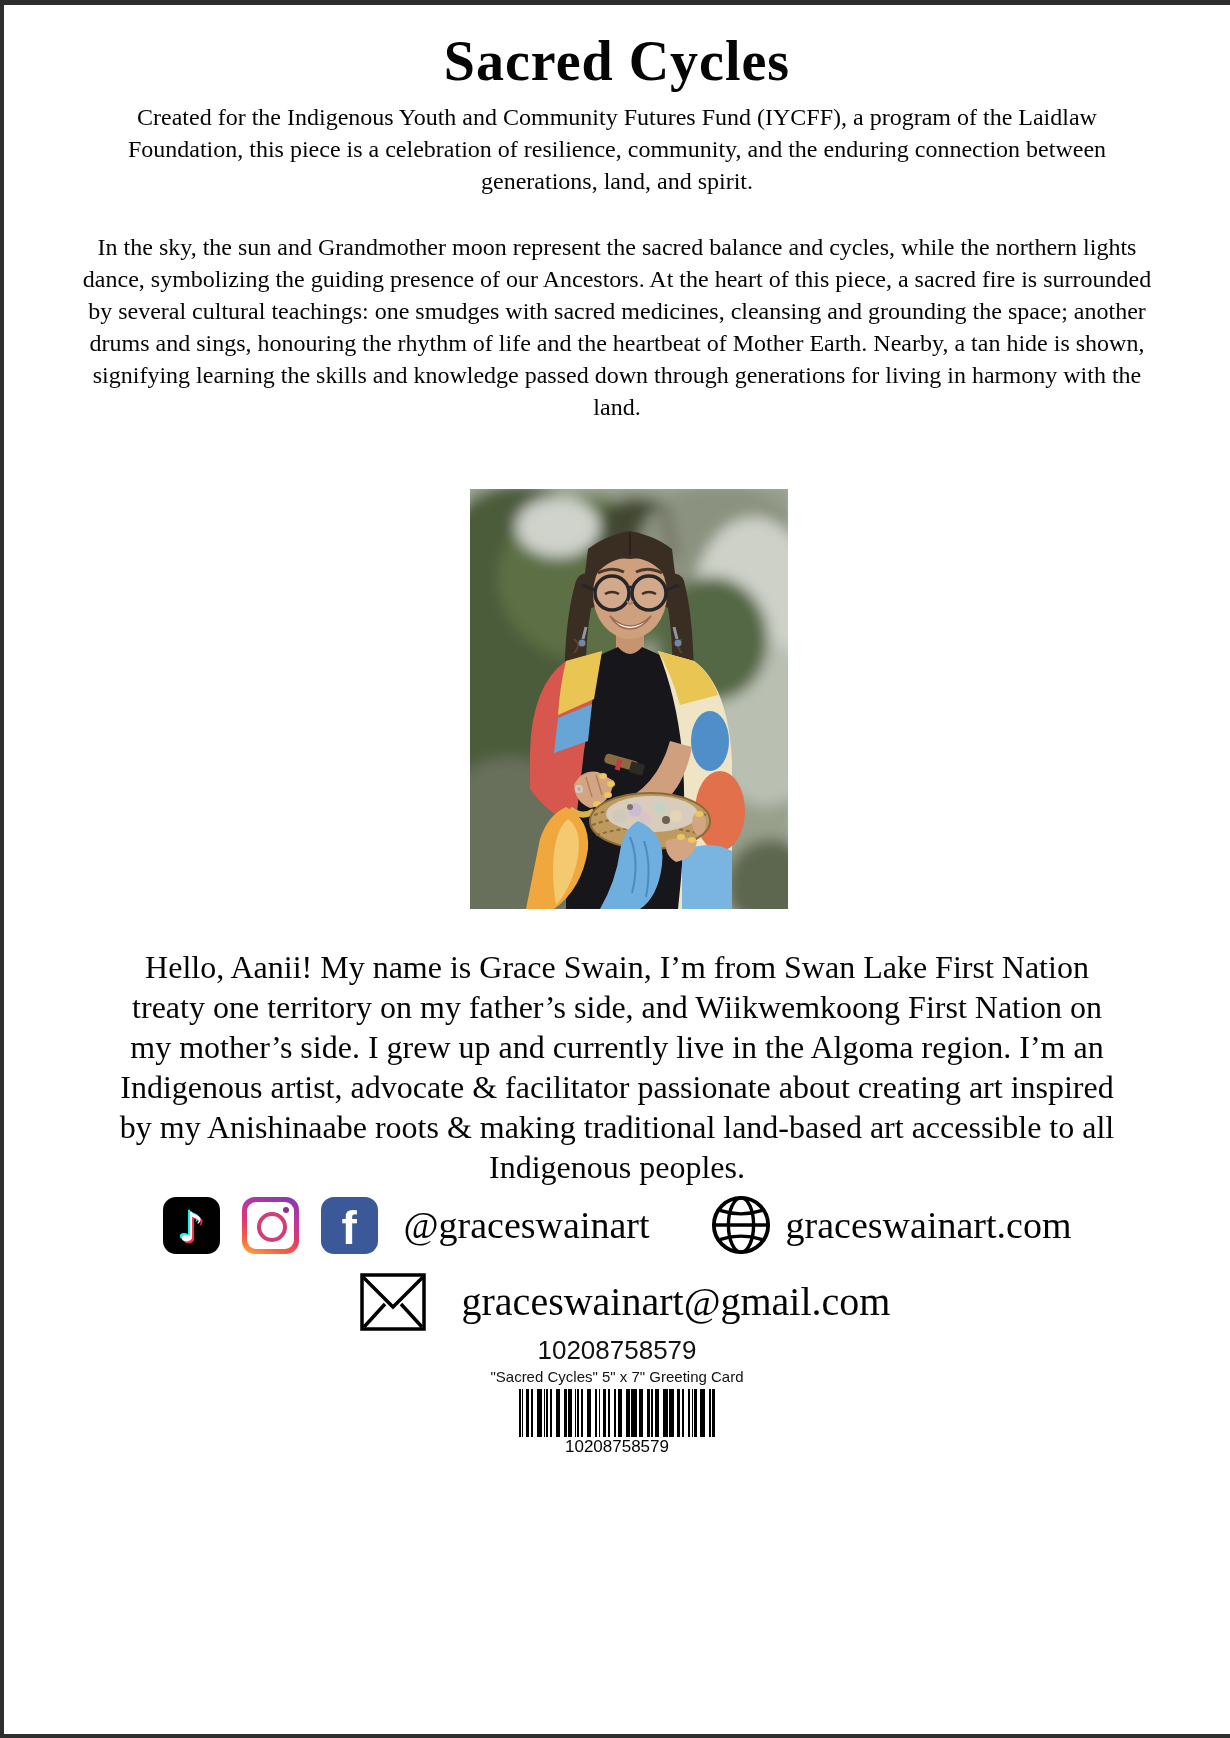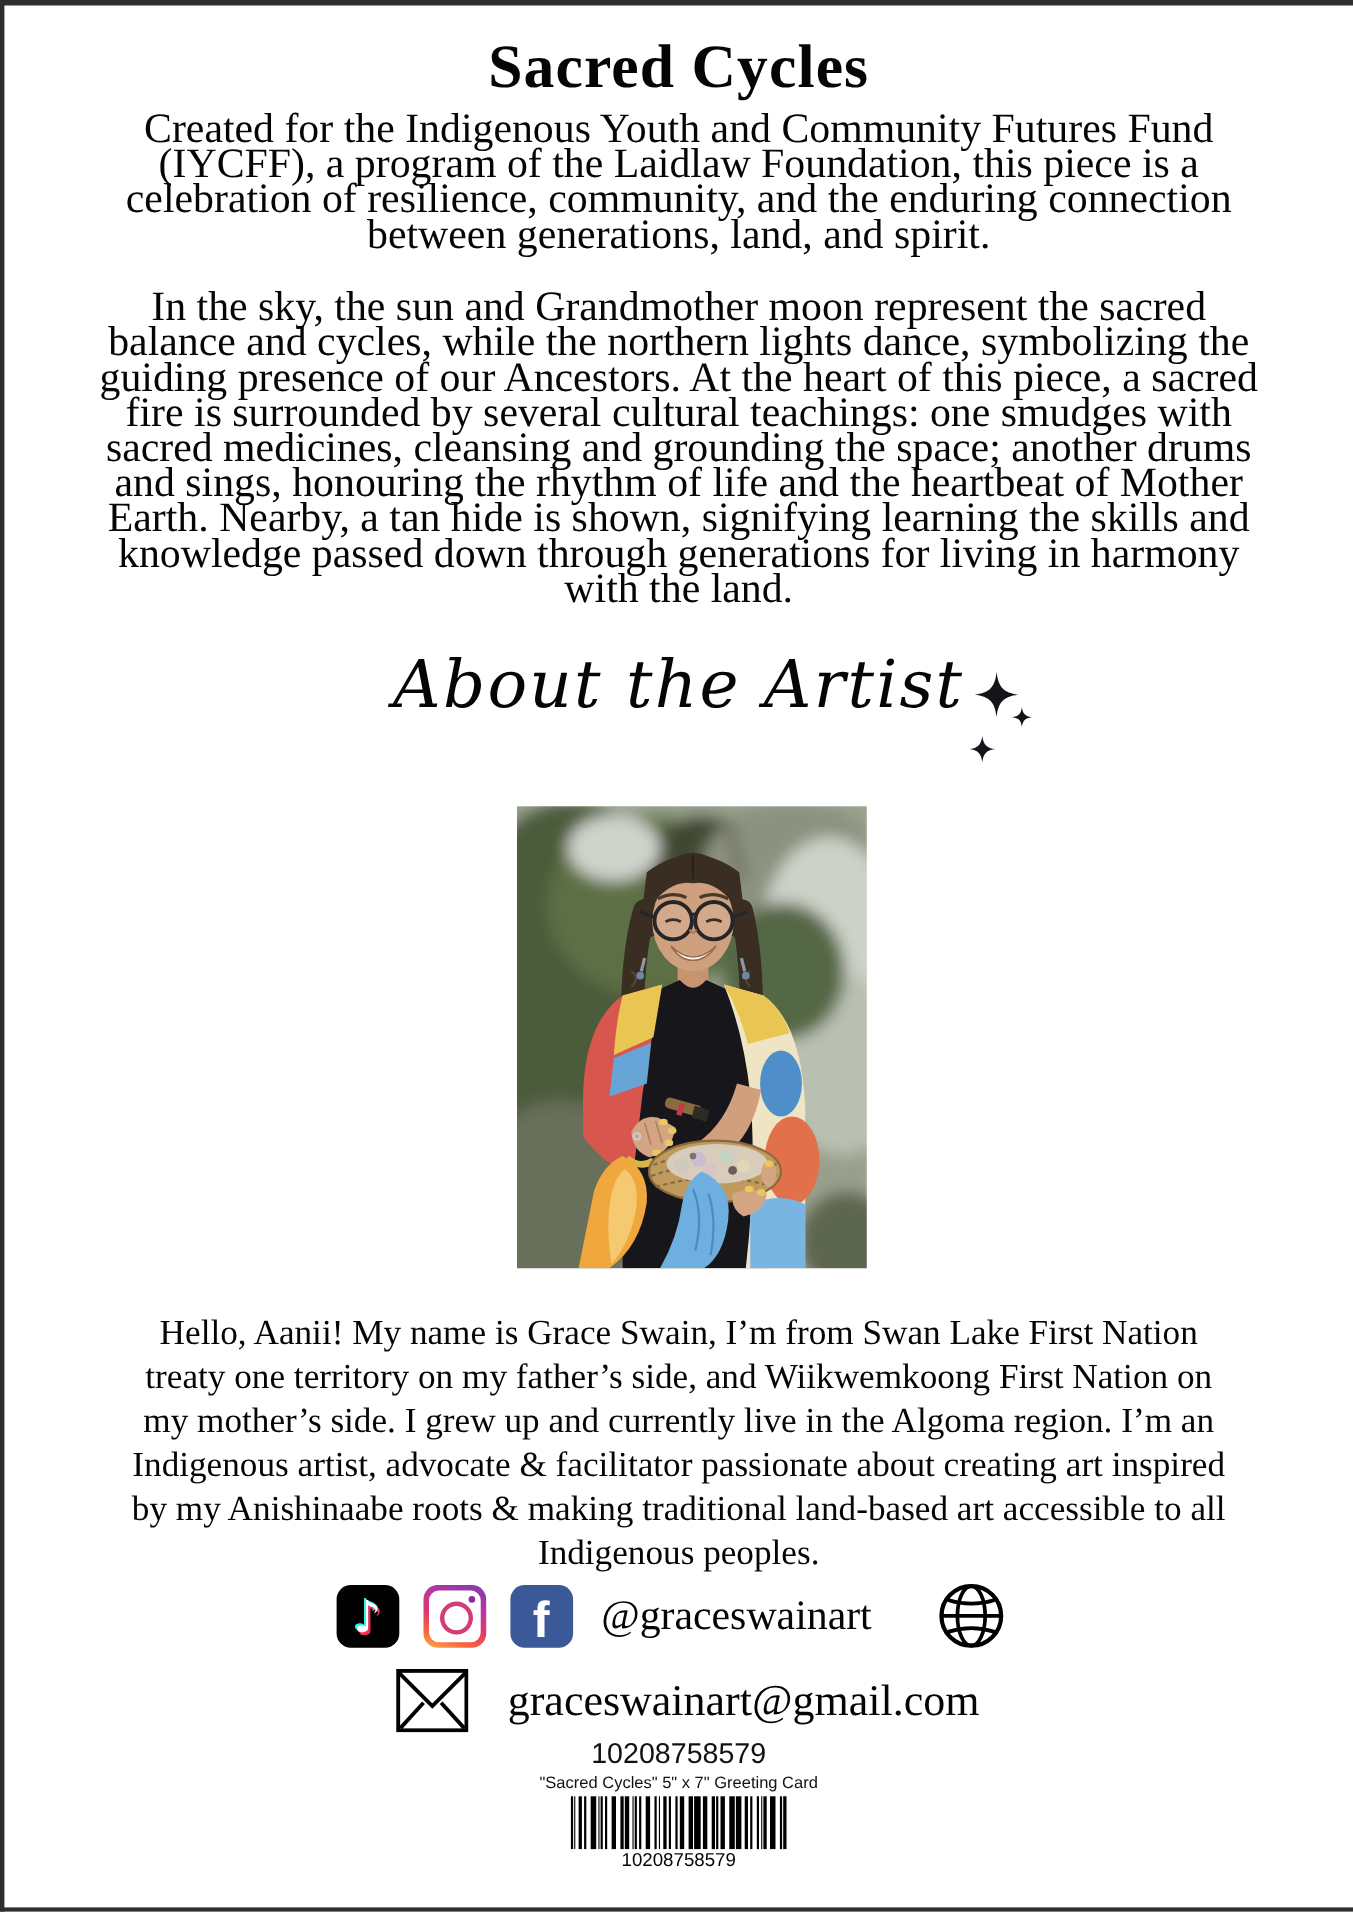--- a/index.html
+++ b/index.html
@@ -8,21 +8,21 @@
     background:#fff;overflow:hidden;
     border-top:5px solid #2e2e2e;border-left:4px solid #2e2e2e;border-bottom:4px solid #2e2e2e;
     font-family:"Liberation Serif",serif;color:#050505;
   }
   .card{padding-top:28px;text-align:center;}
   .title{
     font-size:56px;line-height:1;margin:0;font-weight:bold;
     letter-spacing:1px;
   }
   .para{
-    margin:0 auto;font-size:38px;line-height:32px;letter-spacing:0;
+    margin:0 auto;font-size:24px;line-height:32px;letter-spacing:0;
   }
   .intro{margin-top:12px;max-width:1010px;}
   .description{margin-top:34px;max-width:1070px;}
   .about-heading-row{position:relative;margin-top:28px;height:88px;}
   .script-heading{
     font-family:"DejaVu Serif",serif;font-style:italic;font-size:60px;line-height:88px;
     letter-spacing:2px;
   }
   .sparkles{position:absolute;left:868px;top:28px;width:72px;height:100px;}
   .photo-wrap{width:318px;height:420px;margin:66px auto 0 auto;position:relative;left:12px;}
@@ -69,28 +69,20 @@
 
 <div class="page">
   <div class="card">
 
     <h1 class="title">Sacred Cycles</h1>
 
     <p class="para intro">Created for the Indigenous Youth and Community Futures Fund (IYCFF), a program of the Laidlaw Foundation, this piece is a celebration of resilience, community, and the enduring connection between generations, land, and spirit.</p>
 
     <p class="para description">In the sky, the sun and Grandmother moon represent the sacred balance and cycles, while the northern lights dance, symbolizing the guiding presence of our Ancestors.  At the heart of this piece, a sacred fire is surrounded by several cultural teachings: one smudges with sacred medicines, cleansing and grounding the space; another drums and sings, honouring the rhythm of life and the heartbeat of Mother Earth. Nearby, a tan hide is shown, signifying learning the skills and knowledge passed down through generations for living in harmony with the land.</p>
 
-    <div class="about-heading-row">
-      <span class="script-heading">About the Artist</span>
-      <svg class="sparkles" viewBox="0 0 72 100" aria-hidden="true">
-        <path fill="#14141a" d="M34 4 C35.6 18 40.5 23 54 24.6 C40.5 26.2 35.6 31 34 45 C32.4 31 27.5 26.2 14 24.6 C27.5 23 32.4 18 34 4 Z"></path>
-        <path fill="#14141a" d="M57 36 C57.8 42 60 44.2 66 45 C60 45.8 57.8 48 57 54 C56.2 48 54 45.8 48 45 C54 44.2 56.2 42 57 36 Z"></path>
-        <path fill="#14141a" d="M21 62 C22 70 25 73 33 74 C25 75 22 78 21 86 C20 78 17 75 9 74 C17 73 20 70 21 62 Z"></path>
-      </svg>
-    </div>
 
     <div class="photo-wrap">
       <svg width="318" height="420" viewBox="0 0 318 420" aria-hidden="true">
         <defs>
           <filter id="bgblur" x="-20%" y="-20%" width="140%" height="140%">
               <feGaussianBlur stdDeviation="7"></feGaussianBlur>
             </filter>
           <clipPath id="photoclip">
               <rect width="318" height="420"></rect>
             </clipPath>
@@ -197,20 +189,21 @@
         <span class="fb-f">f</span>
       </div>
       <span class="contact-text handle">@graceswainart</span>
       <svg class="globe" viewBox="0 0 64 64" aria-hidden="true">
         <circle cx="32" cy="32" r="28" fill="none" stroke="#000" stroke-width="4"></circle>
         <ellipse cx="32" cy="32" rx="13" ry="28" fill="none" stroke="#000" stroke-width="3.5"></ellipse>
         <line x1="4" y1="32" x2="60" y2="32" stroke="#000" stroke-width="3.5"></line>
         <path d="M10 17 Q32 24 54 17" fill="none" stroke="#000" stroke-width="3.5"></path>
         <path d="M10 47 Q32 40 54 47" fill="none" stroke="#000" stroke-width="3.5"></path>
       </svg>
+      <span class="contact-text">graceswainart.com</span>
     </div>
 
     <div class="email-row">
       <svg class="envelope" viewBox="0 0 66 58" aria-hidden="true">
         <rect x="2" y="2" width="62" height="54" fill="#fff" stroke="#000" stroke-width="3.5"></rect>
         <polyline points="3,4 33,34 63,4" fill="none" stroke="#000" stroke-width="3.5"></polyline>
         <line x1="4" y1="54" x2="25" y2="31" stroke="#000" stroke-width="3.5"></line>
         <line x1="62" y1="54" x2="41" y2="31" stroke="#000" stroke-width="3.5"></line>
       </svg>
       <span class="contact-text email-text">graceswainart@gmail.com</span>

